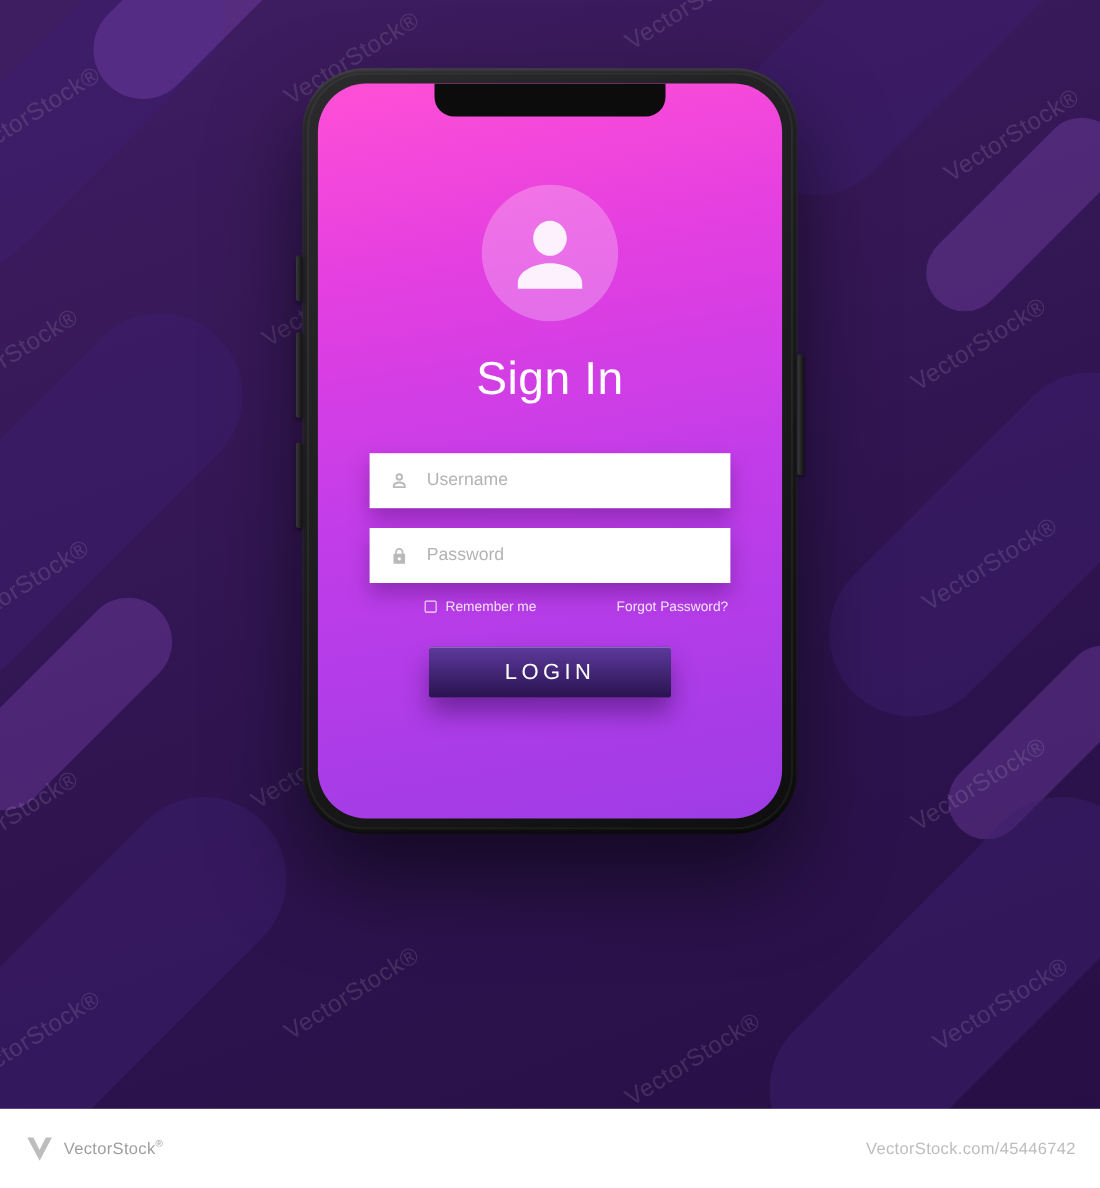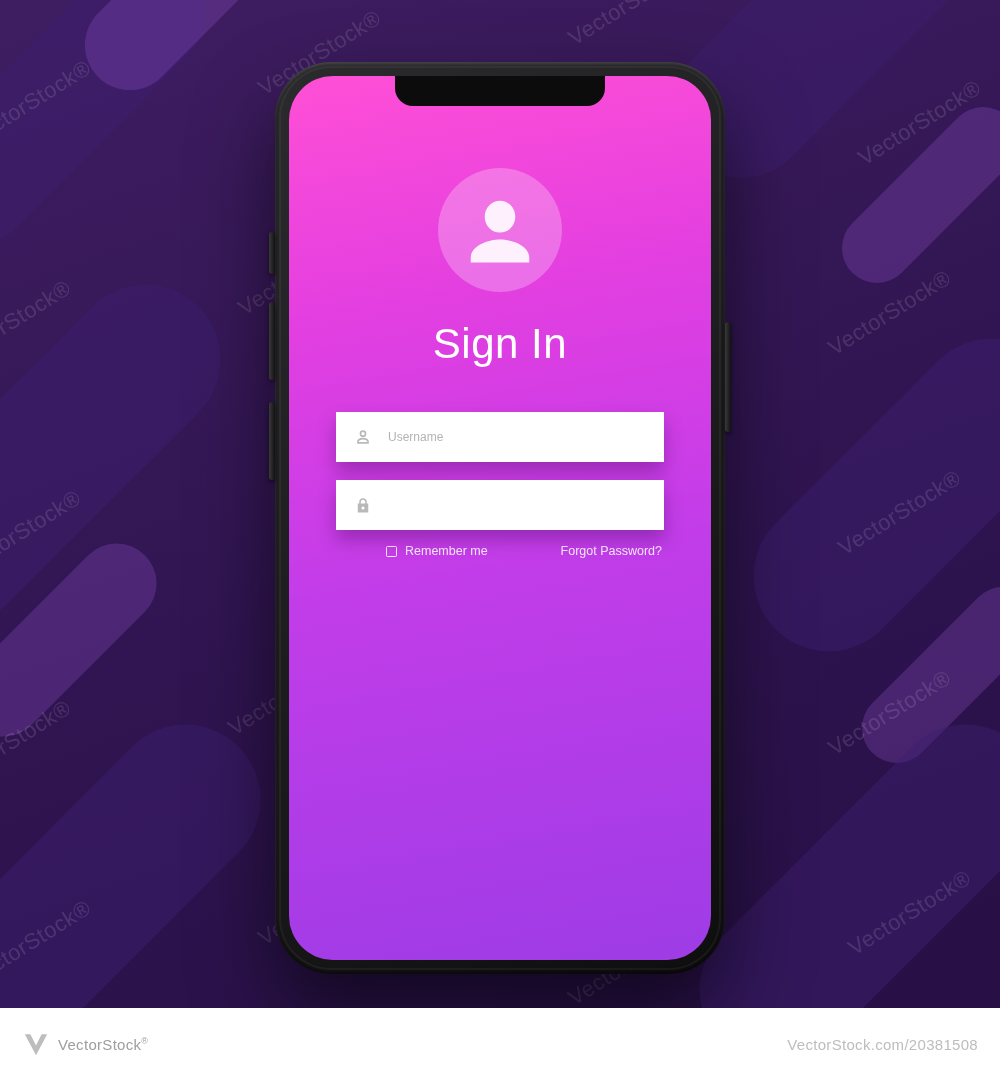--- a/index.html
+++ b/index.html
@@ -53,21 +53,21 @@
   .footer .logo svg { display: block; }
   .footer .imgid {
     color: #bdbdbd; letter-spacing: 0.3px;
   }
 
   
   .phone {
     position: absolute;
     left: 50%; top: 62px;
     transform: translateX(-50%);
-    width: 450px; height: 912px;
+    width: 450px; height: 696px;
     border-radius: 56px;
     background: linear-gradient(145deg, #2b2b2d, #0e0e0f);
     box-shadow:
       0 40px 80px rgba(0,0,0,0.55),
       inset 0 2px 3px rgba(255,255,255,0.15),
       inset 0 -2px 4px rgba(0,0,0,0.6);
     padding: 14px;
   }
   .phone::before { 
     content:"";
@@ -132,21 +132,21 @@
     background: #fff;
     margin-bottom: 18px;
     display:flex; align-items:center;
     padding: 0 14px;
     box-shadow: 0 10px 18px rgba(60,10,90,0.35);
   }
   .field .ficon { width:26px; display:flex; justify-content:center; margin-right:12px; }
   .field .ficon svg { fill:#b9b9b9; }
   .field input {
     flex:1; border:0; outline:0;
-    font-size:12px; color:#555;
+    font-size:16px; color:#555;
     background:transparent;
   }
   .field input::placeholder { color:#b3b3b3; font-weight:300; }
 
   .options {
     display:flex; justify-content:space-between; align-items:center;
     font-size:12.5px; color:rgba(255,255,255,0.9);
     margin: -4px 2px 30px 2px;
     padding-left: 48px;
   }
@@ -233,40 +233,42 @@
           </span>
           <input type="text" placeholder="Username" style="">
         </div>
 
         <div class="field">
           <span class="ficon">
             <svg width="18" height="20" viewBox="0 0 24 24">
                 <path d="M17 10V8a5 5 0 0 0-10 0v2H5v12h14V10h-2zM9 8a3 3 0 1 1 6 0v2H9V8zm3 10a2 2 0 1 1 0-4 2 2 0 0 1 0 4z"></path>
               </svg>
           </span>
+          <input type="password" placeholder="Password" style="">
         </div>
 
         <div class="options">
           <div class="remember">
             <span class="box"></span>
             <span>Remember me</span>
           </div>
           <div class="forgot">Forgot Password?</div>
         </div>
 
+        <button class="login-btn">LOGIN</button>
 
       </div>
     </div>
   </div>
 
   <div class="footer">
     <div class="logo">
       <svg width="28" height="28" viewBox="0 0 40 40">
         <path d="M4 6 L20 36 L36 6 L28 6 L20 22 L12 6 Z" fill="#bdbdbd"></path>
       </svg>
       <span>
         <span>VectorStock</span><sup style="font-size:9px;">®</sup>
       </span>
     </div>
-    <div class="imgid">VectorStock.com/20381508</div>
+    <div class="imgid">VectorStock.com/45446742</div>
   </div>
 
 </div>
 
 </body></html>

